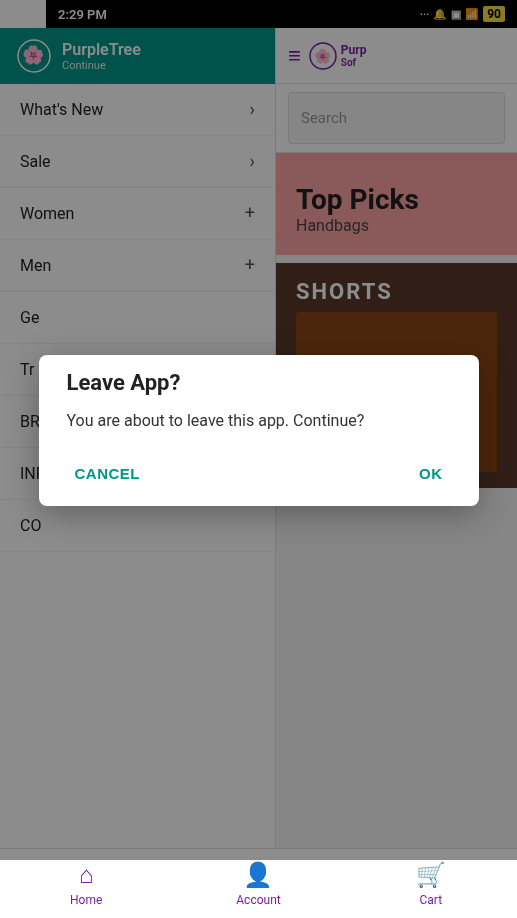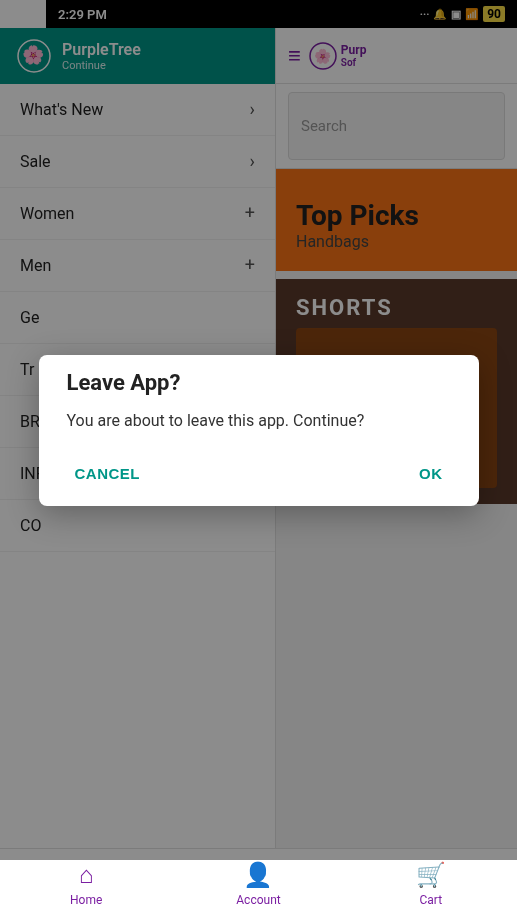--- a/index.html
+++ b/index.html
@@ -168,35 +168,35 @@
 
     .search-bar-container {
       background: #fff;
       padding: 8px 12px;
       border-bottom: 1px solid #e0e0e0;
     }
     .search-bar {
       background: #f5f5f5;
       border: 1px solid #ddd;
       border-radius: 4px;
-      padding: 24px 12px;
+      padding: 16px 12px;
       width: 100%;
       font-size: 15px;
       color: #999;
       display: flex;
       align-items: center;
     }
 
     .right-content {
       flex: 1;
       overflow: hidden;
       position: relative;
     }
     .banner-top {
-      background: #f97316;
+      background: #fca5a5;
       padding: 30px 20px 20px;
       color: #fff;
     }
     .banner-top h2 {
       font-size: 28px;
       font-weight: 700;
       color: #222;
     }
     .banner-top p {
       font-size: 16px;

